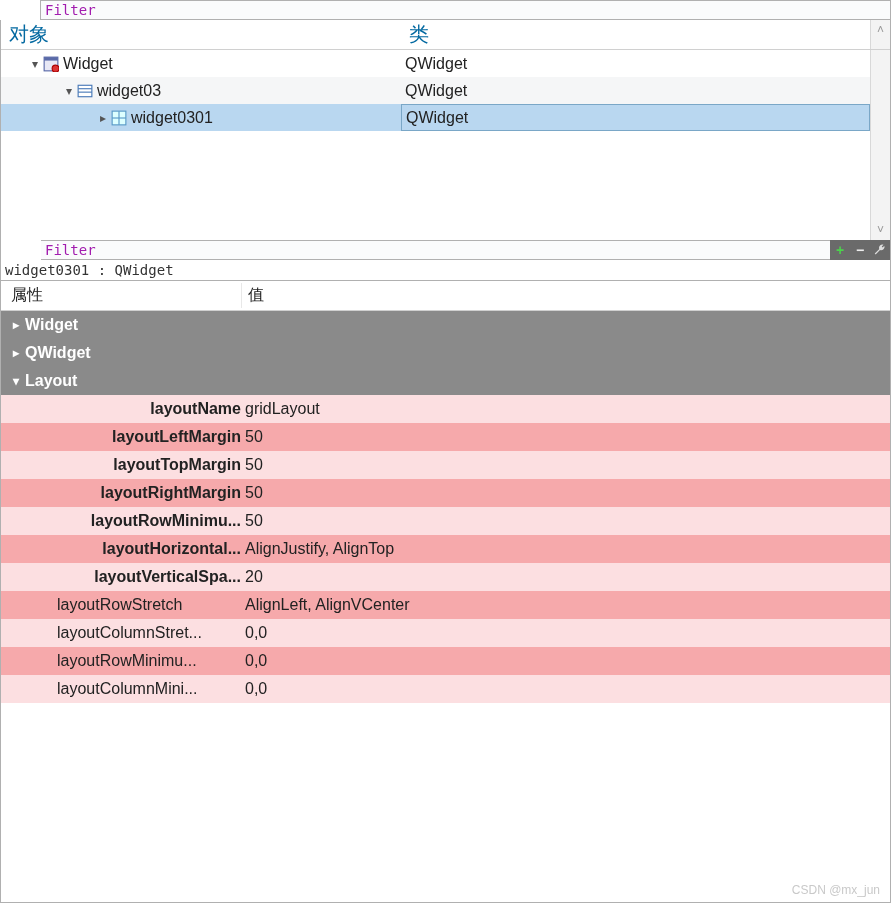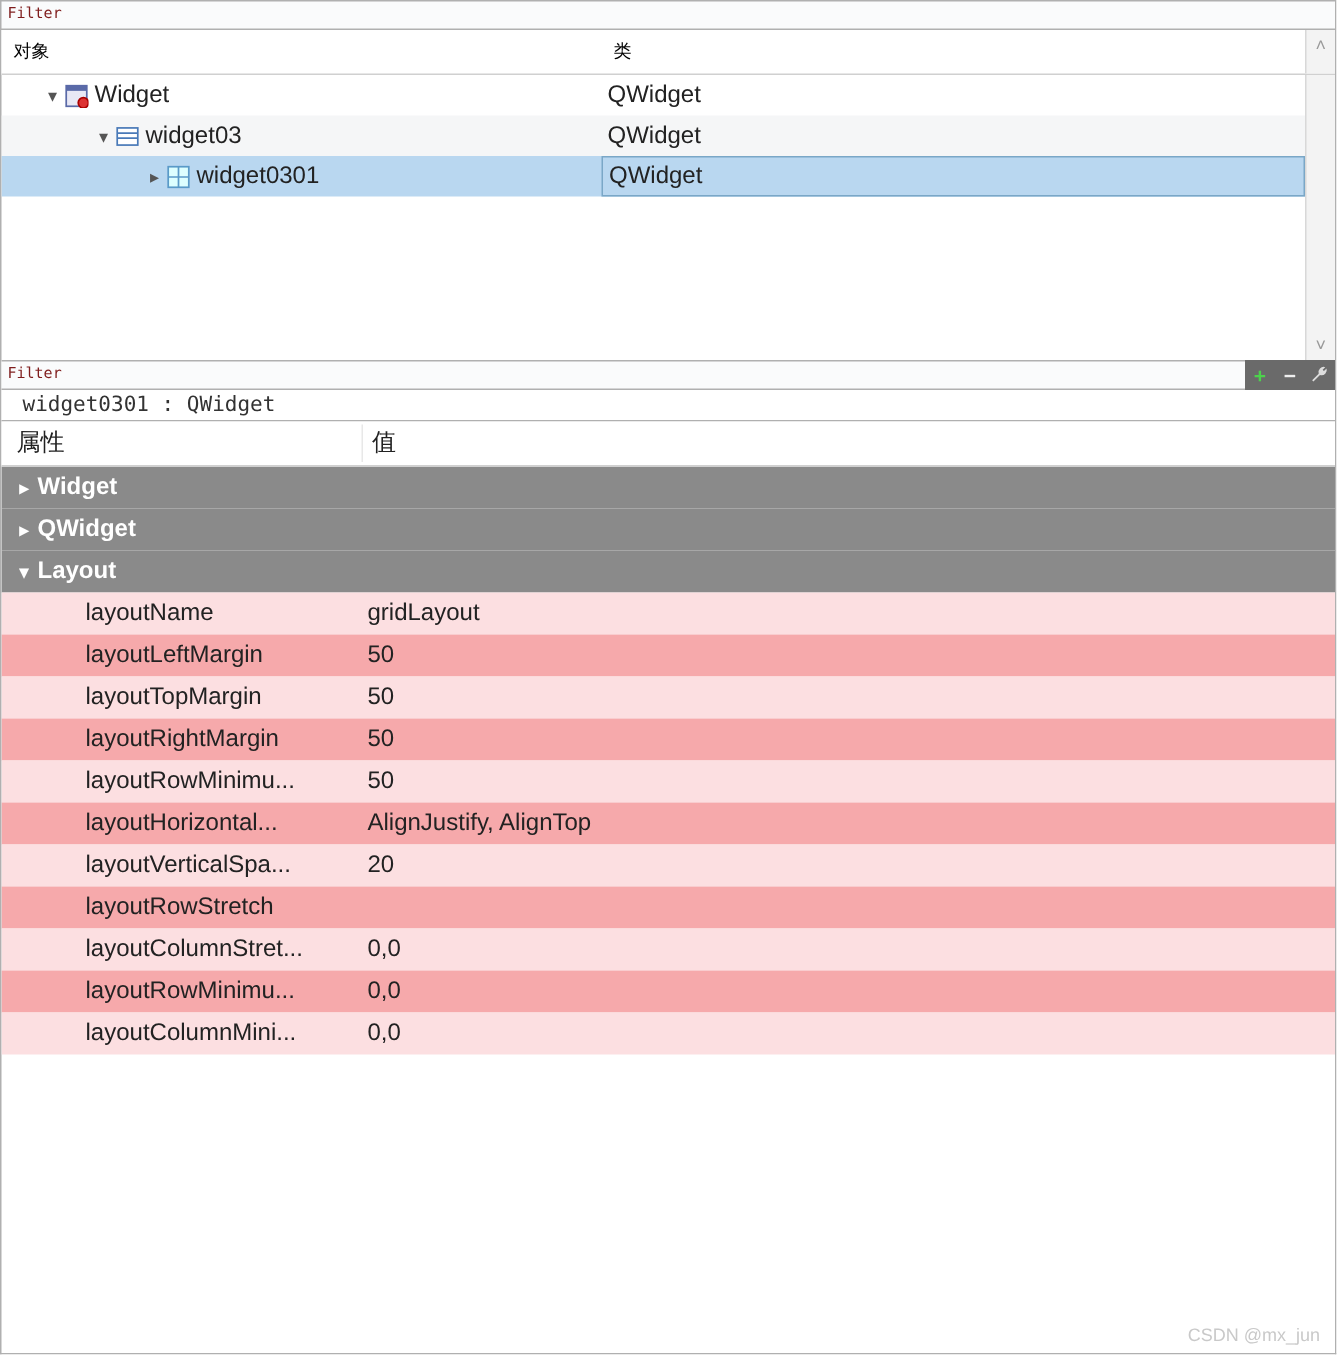--- a/index.html
+++ b/index.html
@@ -8,47 +8,48 @@
       font-size: 14px;
       background: #fff;
       color: #222;
       width: 891px;
       height: 903px;
       overflow: hidden;
       position: relative;
     }
     .filter-box {
       background: #fafbfc;
-      color: #7f1d1d;
+      color: #a21caf;
       font-family: "SimSun", monospace;
-      font-size: 10px;
+      font-size: 14px;
       padding: 1px 4px;
       border: 1px solid #b0b0b0;
       height: 20px;
       line-height: 16px;
+      margin-left: 40px;
     }
     
     .tree-panel {
       height: 220px;
       display: flex;
       flex-direction: column;
       border-left: 1px solid #b0b0b0;
       border-right: 1px solid #b0b0b0;
     }
     .tree-header {
       display: flex;
       height: 30px;
       align-items: center;
       border-bottom: 1px solid #d0d0d0;
       background: #fff;
     }
     .tree-header .col {
       padding: 2px 8px;
-      font-size: 12px;
-      color: #000000;
+      font-size: 20px;
+      color: #0369a1;
     }
     .col-obj { width: 400px; flex-shrink:0; }
     .col-cls { flex: 1; }
     .scroll-gutter {
       width: 20px;
       background: #f3f3f3;
       border-left: 1px solid #d8d8d8;
       height: 100%;
       display:flex;
       align-items:flex-start;
@@ -143,21 +144,21 @@
     .tool-btn {
       width:16px;height:16px;
       display:flex;align-items:center;justify-content:center;
       color:#eee;font-weight:bold;font-size:14px;
       cursor:pointer;
     }
     .tool-btn.plus{color:#4cd24c;}
     .object-line{
       font-family:"SimSun", monospace;
       font-size:14px;
-      padding:2px 14px;
+      padding:2px 4px;
       border-bottom:1px solid #b0b0b0;
       background:#fff;
       color:#333;
     }
     .prop-header{
       display:flex;
       height:30px;
       align-items:center;
       border-bottom:1px solid #d0d0d0;
       background:#fff;
@@ -189,21 +190,21 @@
       font-size:16px;
       white-space:nowrap;
       overflow:hidden;
       text-overflow:ellipsis;
     }
     .prop-row .pval{
       flex:1;
       font-size:16px;
       padding-left:4px;
     }
-    .prop-row.bold .pname{font-weight:normal;}
+    .prop-row.bold .pname{font-weight:bold;text-align:right;}
     .pink-a{background:#fcdfe1;}
     .pink-b{background:#f6a9ab;}
     .watermark{
       position:absolute;
       right:11px;
       bottom:6px;
       font-size:12px;
       color:#c9c9c9;
       font-family:Liberation Sans, sans-serif;
     }
@@ -336,20 +337,21 @@
         <div class="prop-row bold pink-b">
           <div class="pname">layoutHorizontal...</div>
           <div class="pval">AlignJustify, AlignTop</div>
         </div>
         <div class="prop-row bold pink-a">
           <div class="pname">layoutVerticalSpa...</div>
           <div class="pval">20</div>
         </div>
         <div class="prop-row pink-b">
           <div class="pname">layoutRowStretch</div>
+          <div class="pval">AlignLeft, AlignVCenter</div>
         </div>
         <div class="prop-row pink-a">
           <div class="pname">layoutColumnStret...</div>
           <div class="pval">0,0</div>
         </div>
         <div class="prop-row pink-b">
           <div class="pname">layoutRowMinimu...</div>
           <div class="pval">0,0</div>
         </div>
         <div class="prop-row pink-a">

